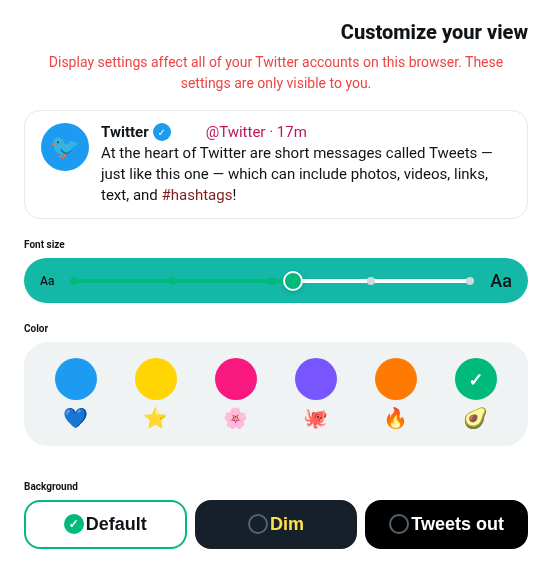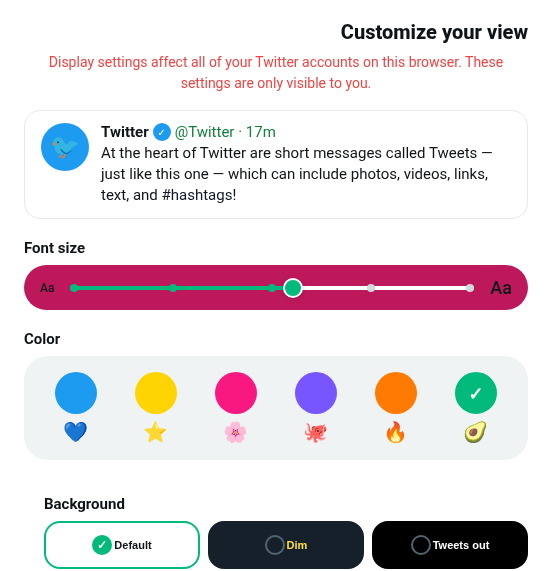--- a/index.html
+++ b/index.html
@@ -74,41 +74,42 @@
       justify-content: center;
       width: 18px;
       height: 18px;
       background: #1d9bf0;
       border-radius: 50%;
       color: white;
       font-size: 10px;
     }
     .tweet-handle-time {
       font-size: 15px;
-      color: #15803d;
+      color: #be185d;
+      margin-left: 31px;
     }
     .tweet-text {
       font-size: 15px;
       color: #0f1419;
       line-height: 1.4;
     }
     .tweet-hashtag {
-      color: #0f172a;
+      color: #7f1d1d;
     }
     .section-label {
-      font-size: 15px;
+      font-size: 10px;
       font-weight: 700;
       color: #0f1419;
       margin-bottom: 8px;
     }
     .font-size-section {
       margin-bottom: 20px;
     }
     .slider-container {
-      background: #be185d;
+      background: #14b8a6;
       border-radius: 24px;
       padding: 12px 16px;
       display: flex;
       align-items: center;
       gap: 16px;
     }
     .font-label-small {
       font-size: 12px;
       color: #0f1419;
       font-weight: 500;
@@ -205,37 +206,35 @@
     .color-check {
       color: white;
       font-size: 18px;
       font-weight: bold;
     }
     .color-emoji {
       font-size: 20px;
     }
     .background-section {
       margin-bottom: 8px;
-      margin-left: 20px;
     }
     .background-options {
       display: flex;
       gap: 8px;
     }
     .bg-option {
       flex: 1;
       border: 2px solid transparent;
       border-radius: 16px;
       padding: 12px 10px;
       display: flex;
-      align-items: center;
       justify-content: center;
       gap: 2px;
       cursor: pointer;
-      font-size: 11px;
+      font-size: 18px;
       font-weight: 700;
     }
     .bg-option.default {
       border-color: #00ba7c;
       background: #fff;
       color: #0f1419;
     }
     .bg-option.dim {
       background: #15202b;
       border-color: #15202b;

